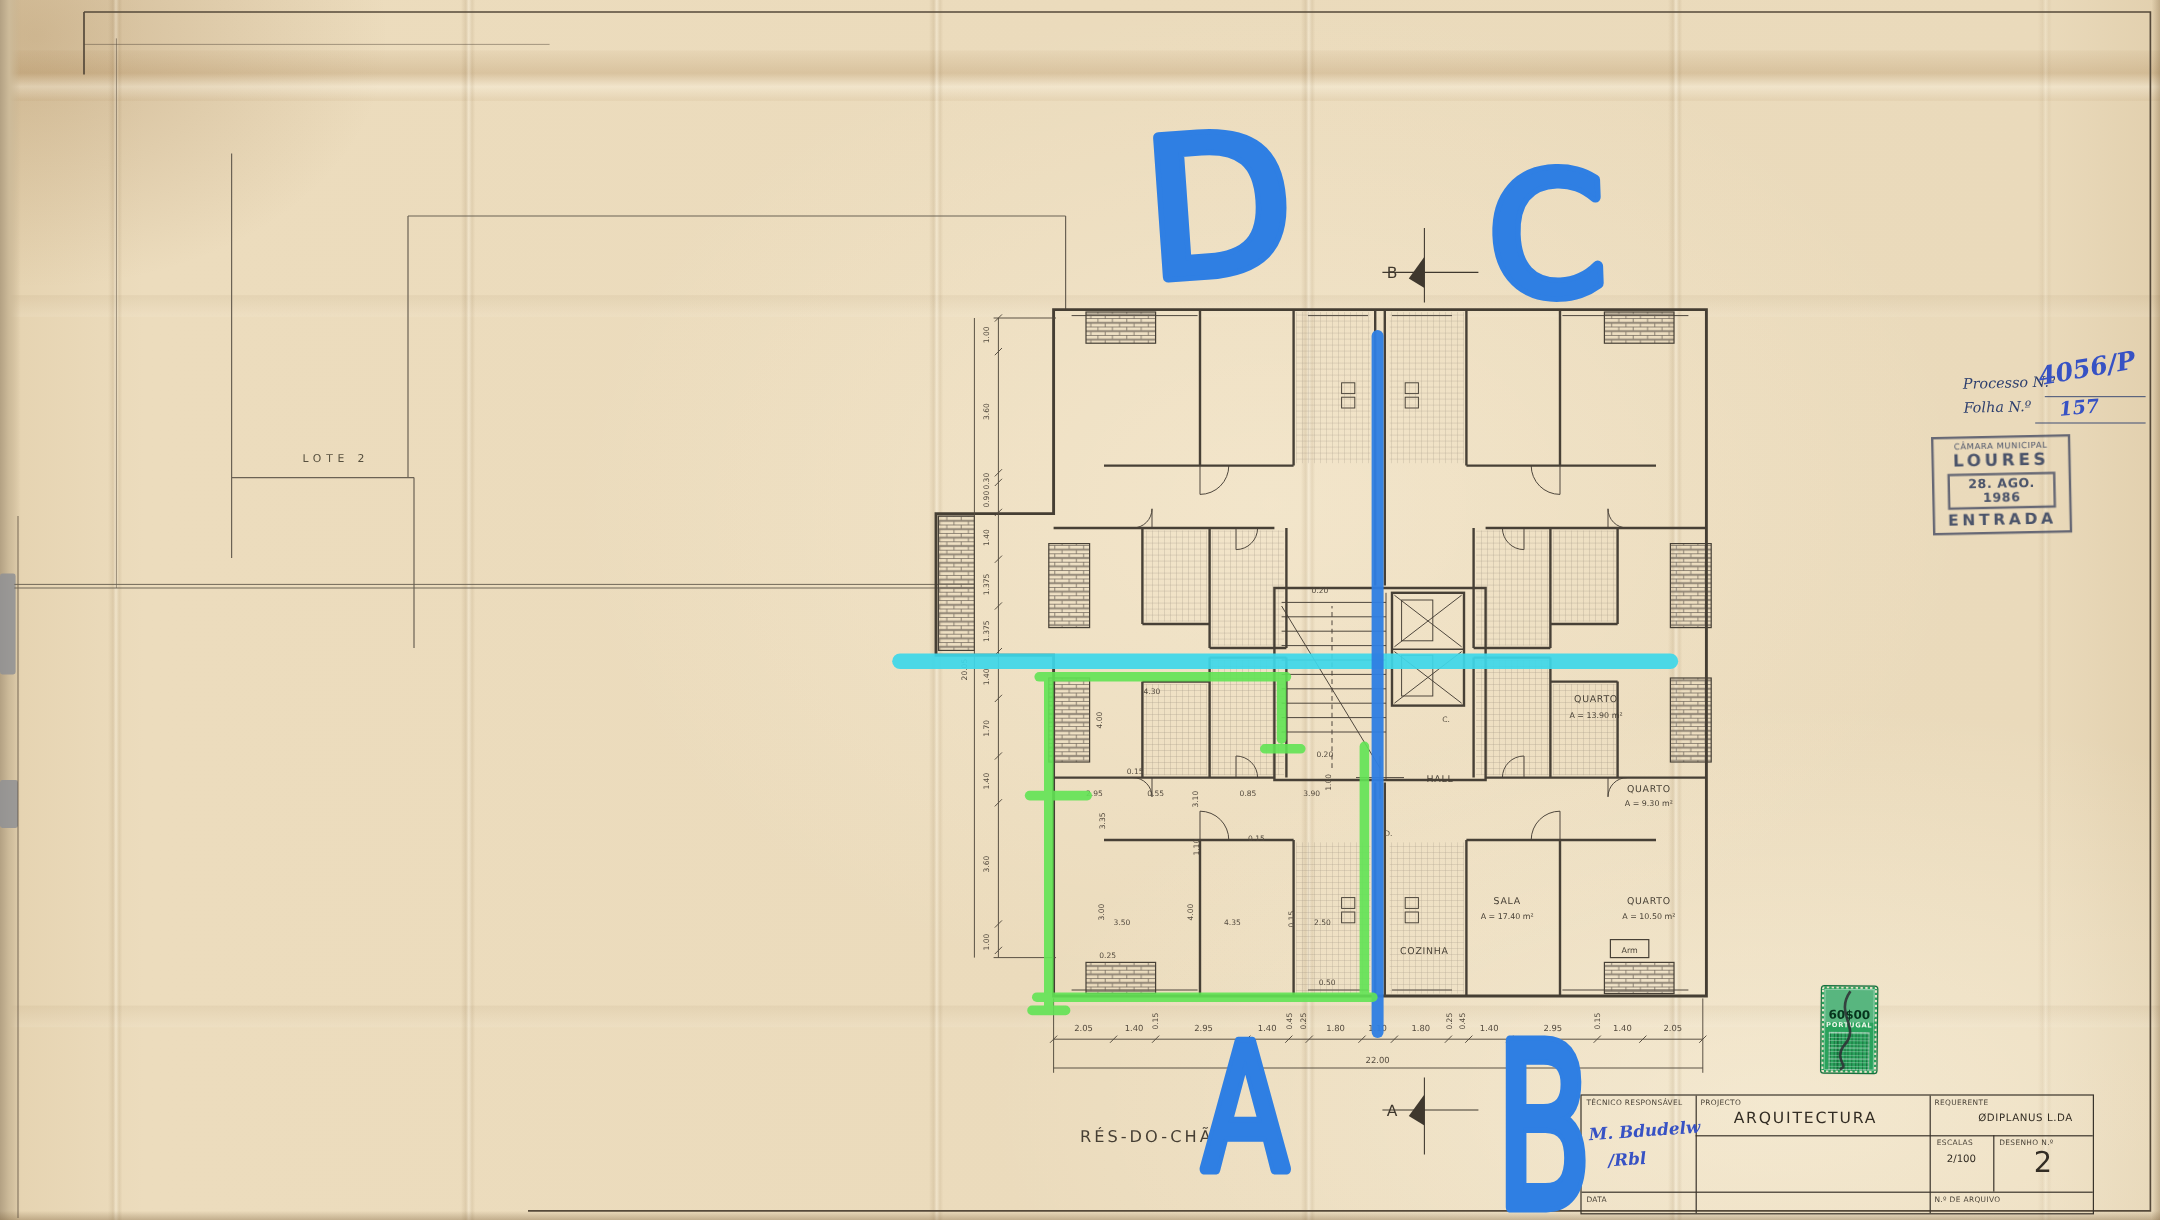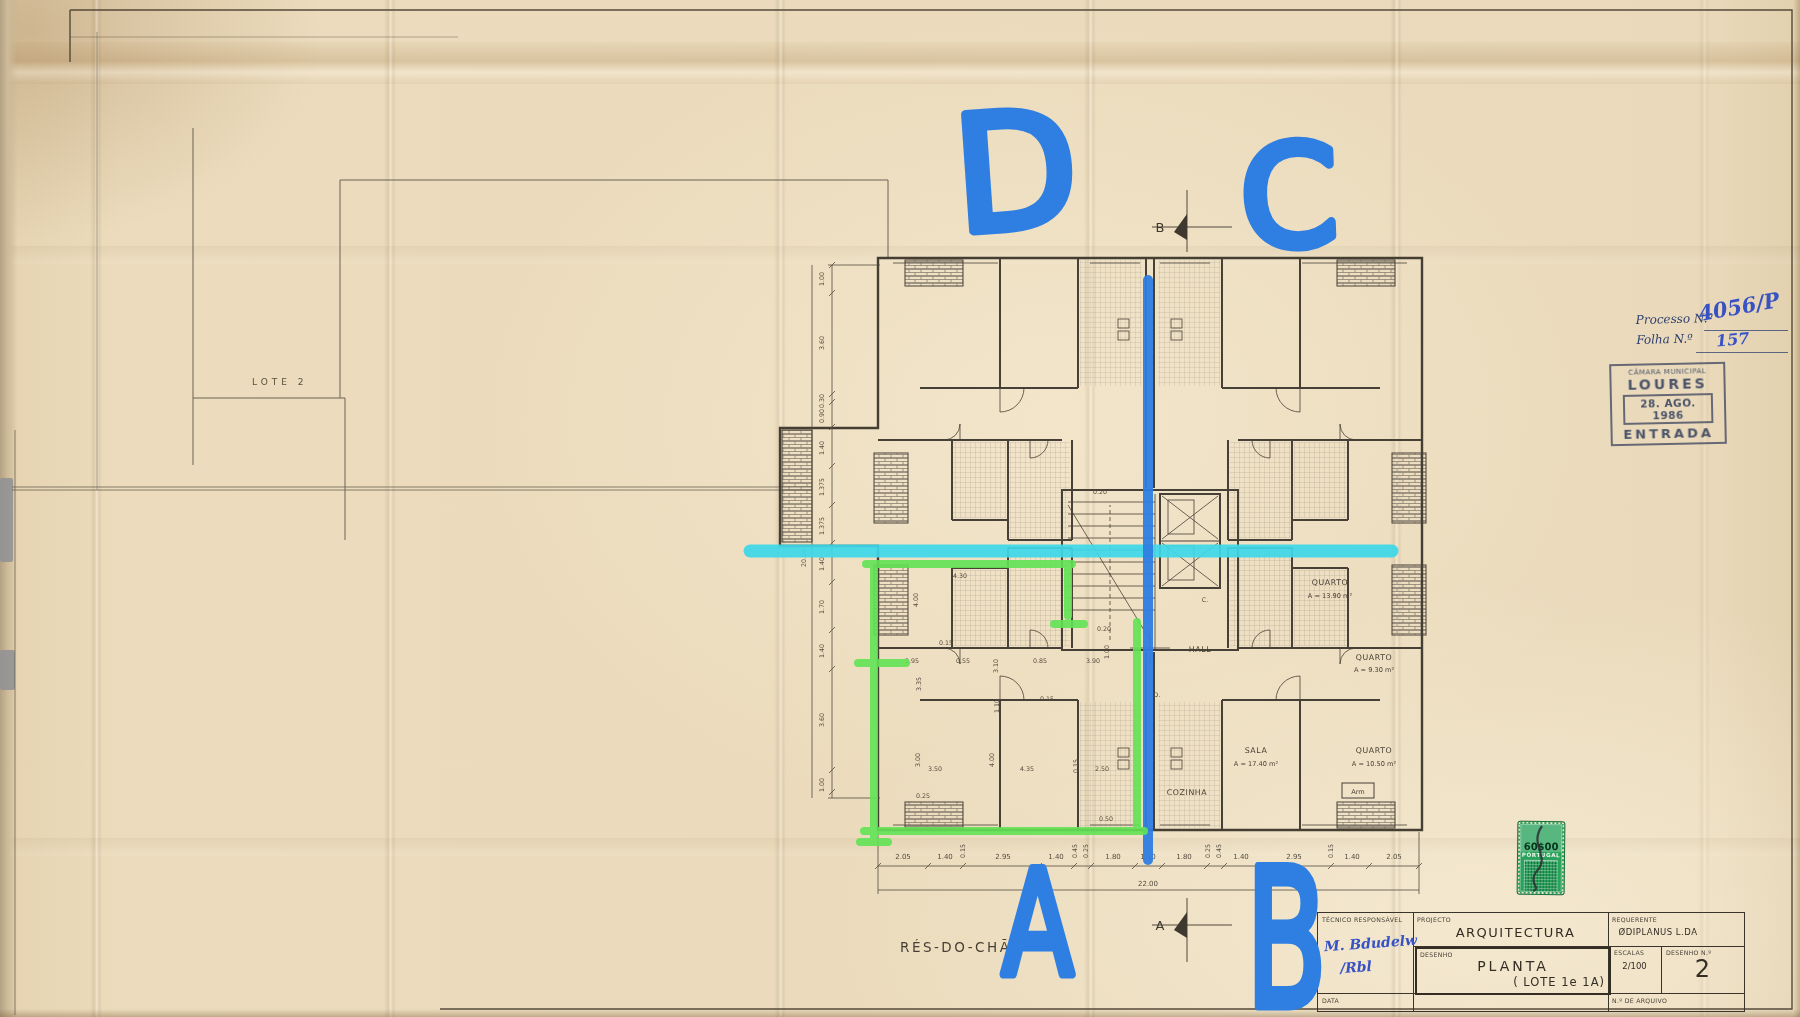--- a/index.html
+++ b/index.html
@@ -275,29 +275,24 @@
 
   <div class="tblock">
     <div class="tb-line" style="left:95px;top:0;width:1.4px;height:98px"></div>
     <div class="tb-line" style="left:290px;top:0;width:1.4px;height:98px"></div>
     <div class="tb-line" style="left:343px;top:33px;width:1.4px;height:47px"></div>
     <div class="tb-line" style="left:95px;top:33px;width:331px;height:1.2px"></div>
     <div class="tb-line" style="left:0;top:80px;width:426px;height:1.2px"></div>
 
     <div class="tb-lbl" style="left:4px;top:3px">TÉCNICO RESPONSÁVEL</div>
     <div class="tb-lbl" style="left:99px;top:3px">PROJECTO</div>
-    <div class="tb-val" style="left:100px;top:12px;width:195px;text-align:center;font-size:13px;letter-spacing:1.5px">ARQUITECTURA</div>
+    <div class="tb-val" style="left:89px;top:12px;width:195px;text-align:center;font-size:13px;letter-spacing:1.5px">ARQUITECTURA</div>
     <div class="tb-lbl" style="left:294px;top:3px">REQUERENTE</div>
-    <div class="tb-val" style="left:272px;top:14px;width:136px;text-align:center;font-size:8.5px;letter-spacing:.5px">ØDIPLANUS L.DA</div>
-
-    <div class="heavy-box">
-      <div class="tb-lbl" style="left:3px;top:2px">DESENHO</div>
-      <div class="tb-val" style="left:0;top:9px;width:192px;text-align:center;font-size:14px;letter-spacing:3px">PLANTA</div>
-      <div class="tb-val" style="right:4px;top:26px;font-size:11.5px;letter-spacing:1px">( LOTE 1e 1A)</div>
-    </div>
+    <div class="tb-val" style="left:302px;top:14px;width:136px;text-align:center;font-size:8.5px;letter-spacing:.5px">ØDIPLANUS L.DA</div>
+
 
     <div class="tb-lbl" style="left:296px;top:36px">ESCALAS</div>
     <div class="tb-val" style="left:290px;top:48px;width:53px;text-align:center;font-size:8.5px">2/100</div>
     <div class="tb-lbl" style="left:348px;top:36px">DESENHO N.º</div>
     <div class="tb-val" style="left:343px;top:42px;width:83px;text-align:center;font-size:24px">2</div>
 
     <div class="tb-lbl" style="left:4px;top:84px">DATA</div>
     <div class="tb-lbl" style="left:294px;top:84px">N.º DE ARQUIVO</div>
 
     <div class="sig" style="left:6px;top:22px">M. Bdudelw</div>

